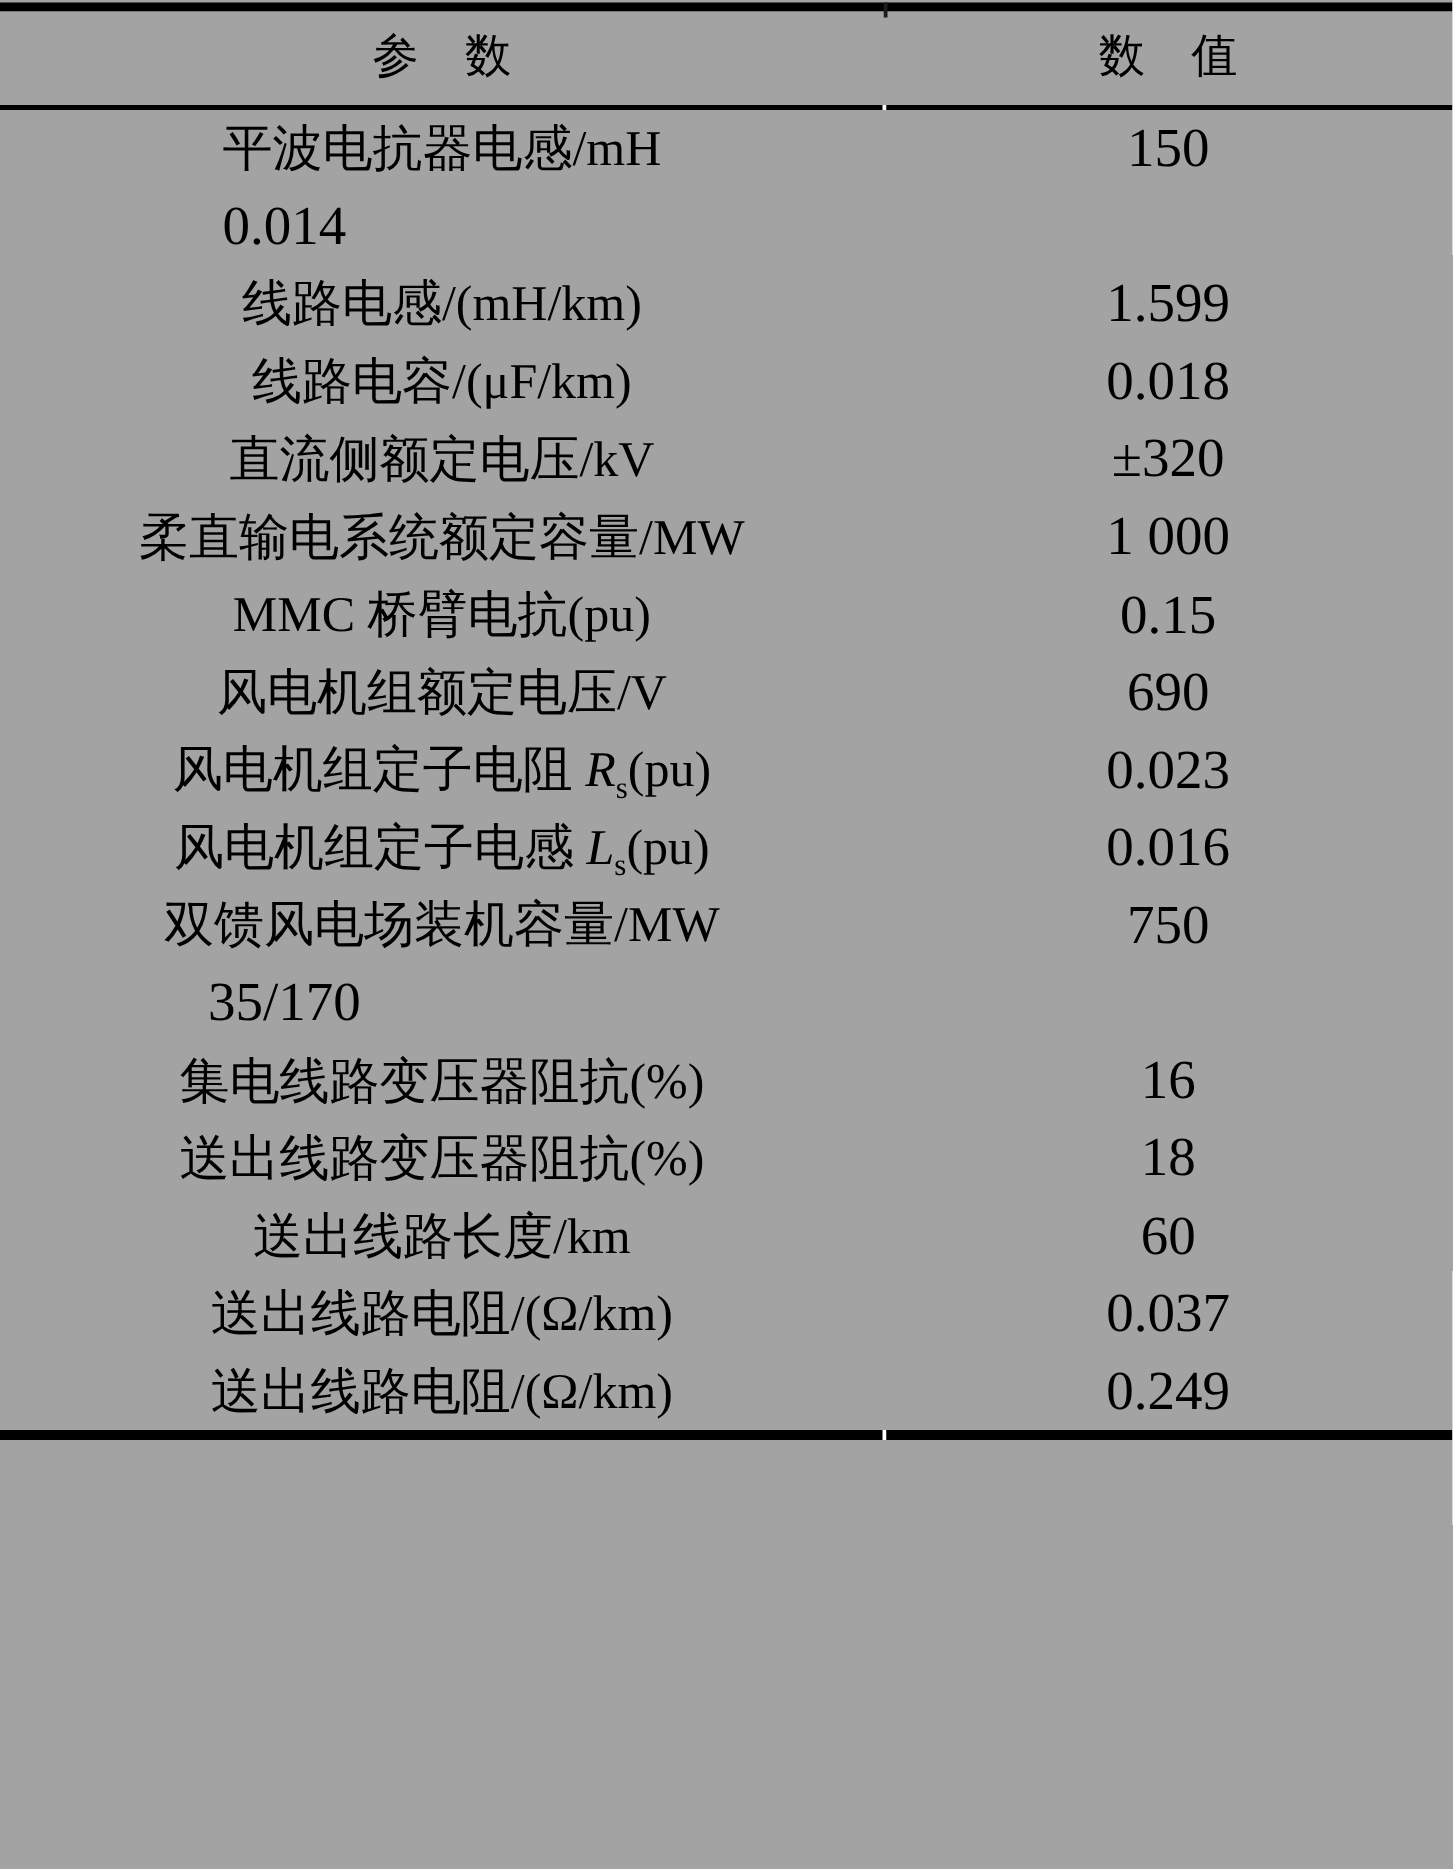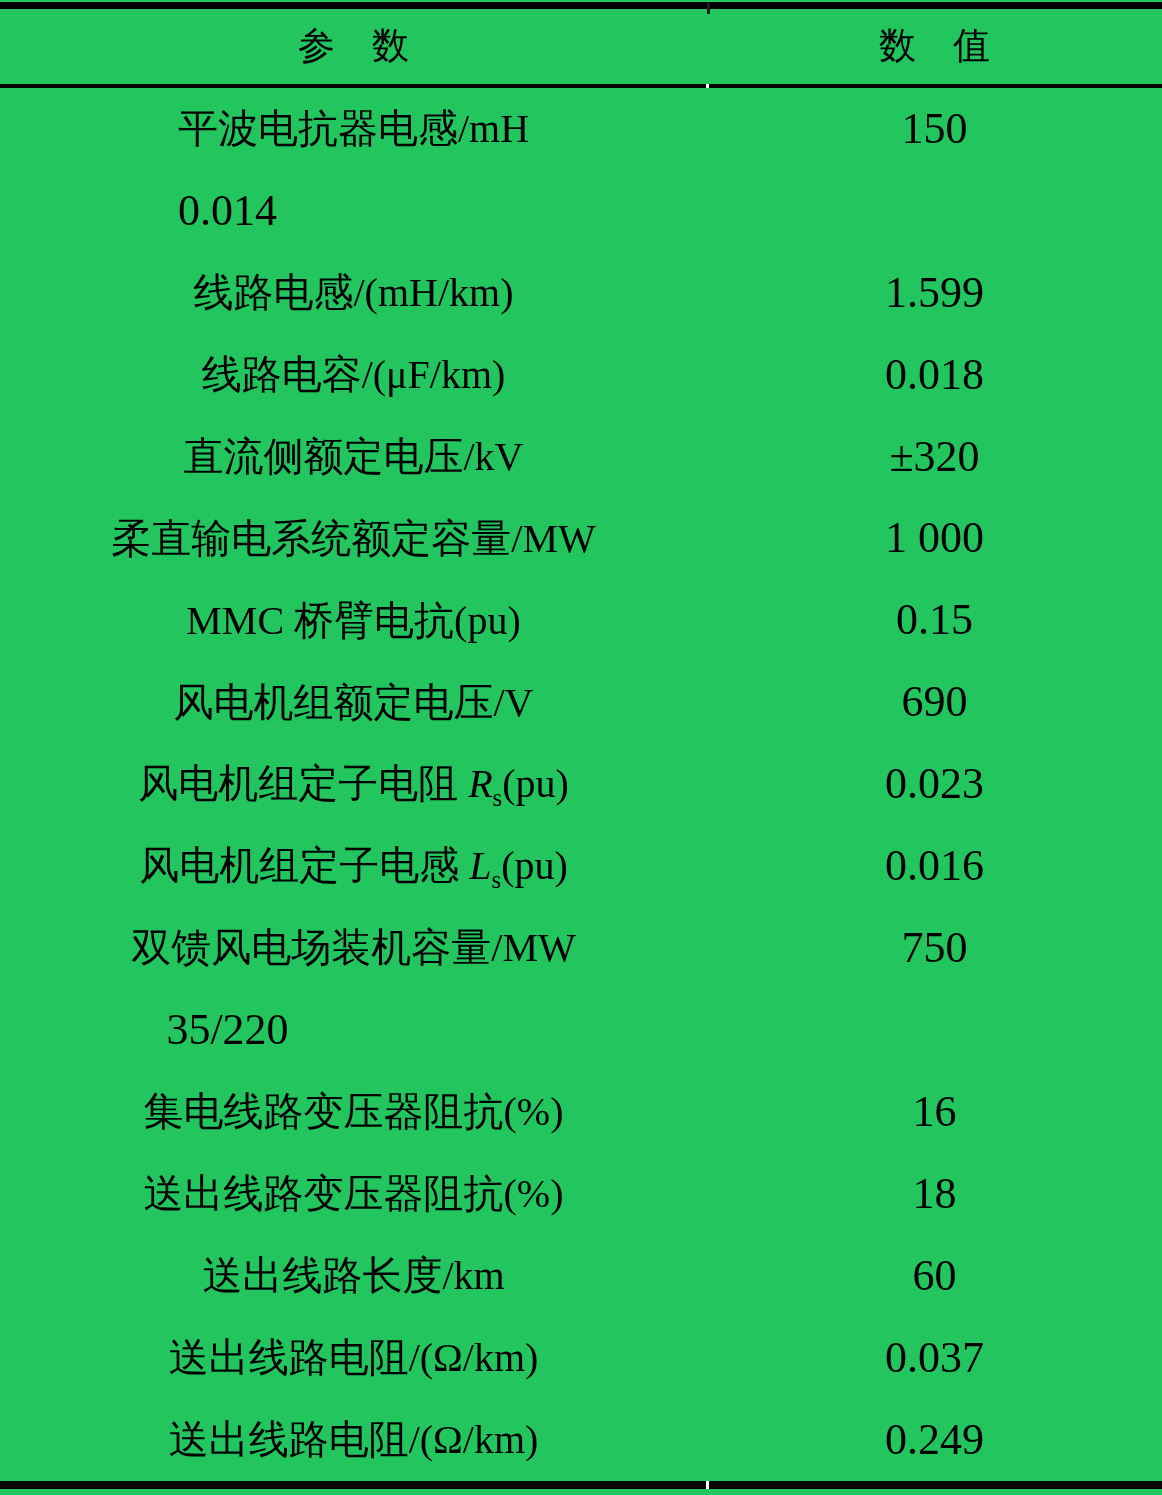--- a/index.html
+++ b/index.html
@@ -4,21 +4,21 @@
 <style>
   html, body {
     margin: 0;
     padding: 0;
     background: #ffffff;
   }
   .page {
     position: relative;
     width: 1162px;
     height: 1495px;
-    background: #22c55e;
+    background: #a3a3a3;
     color: #000000;
     font-family: "Liberation Serif", "DejaVu Serif", serif;
     overflow: hidden;
   }
   .rule {
     position: relative;
     width: 100%;
     background: #000000;
   }
   .rule.top    { height: 7px; margin-top: 2px; }
@@ -40,21 +40,21 @@
     background: #1c1c1c;
   }
   .header-row {
     display: flex;
     height: 75px;
     align-items: center;
   }
   .tbody {
     display: flex;
     flex-direction: column;
-    height: 1393px;
+    height: 1056px;
     border-radius: 10px;
   }
   .trow {
     flex: 1 1 auto;
     display: flex;
     align-items: center;
   }
   .cell {
     text-align: center;
     line-height: 1.1;
@@ -134,21 +134,21 @@
       </div>
       <div class="trow">
         <div class="cell param">风电机组定子电感 <span class="var">L</span><sub class="var-sub">s</sub>(pu)</div>
         <div class="cell value">0.016</div>
       </div>
       <div class="trow">
         <div class="cell param">双馈风电场装机容量/MW</div>
         <div class="cell value">750</div>
       </div>
       <div class="trow">
-        <div class="cell value">35/220</div>
+        <div class="cell value">35/170</div>
       </div>
       <div class="trow">
         <div class="cell param">集电线路变压器阻抗(%)</div>
         <div class="cell value">16</div>
       </div>
       <div class="trow">
         <div class="cell param">送出线路变压器阻抗(%)</div>
         <div class="cell value">18</div>
       </div>
       <div class="trow">

